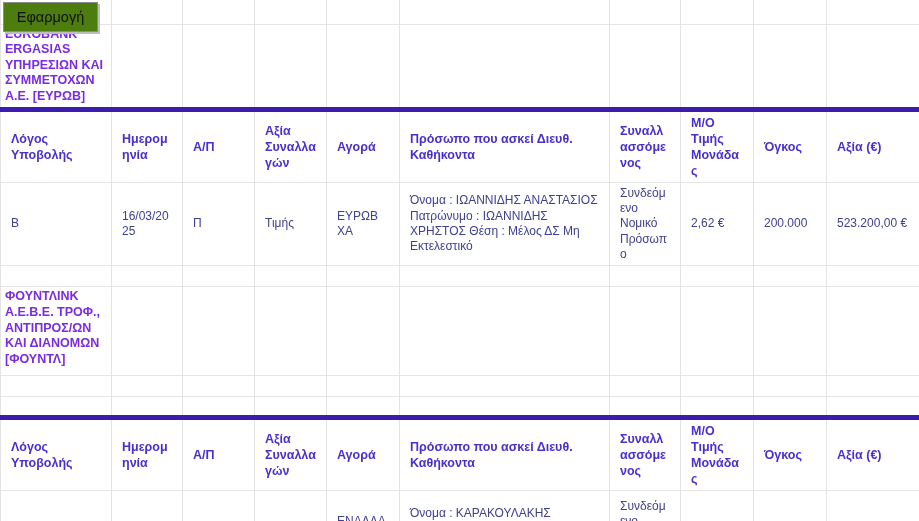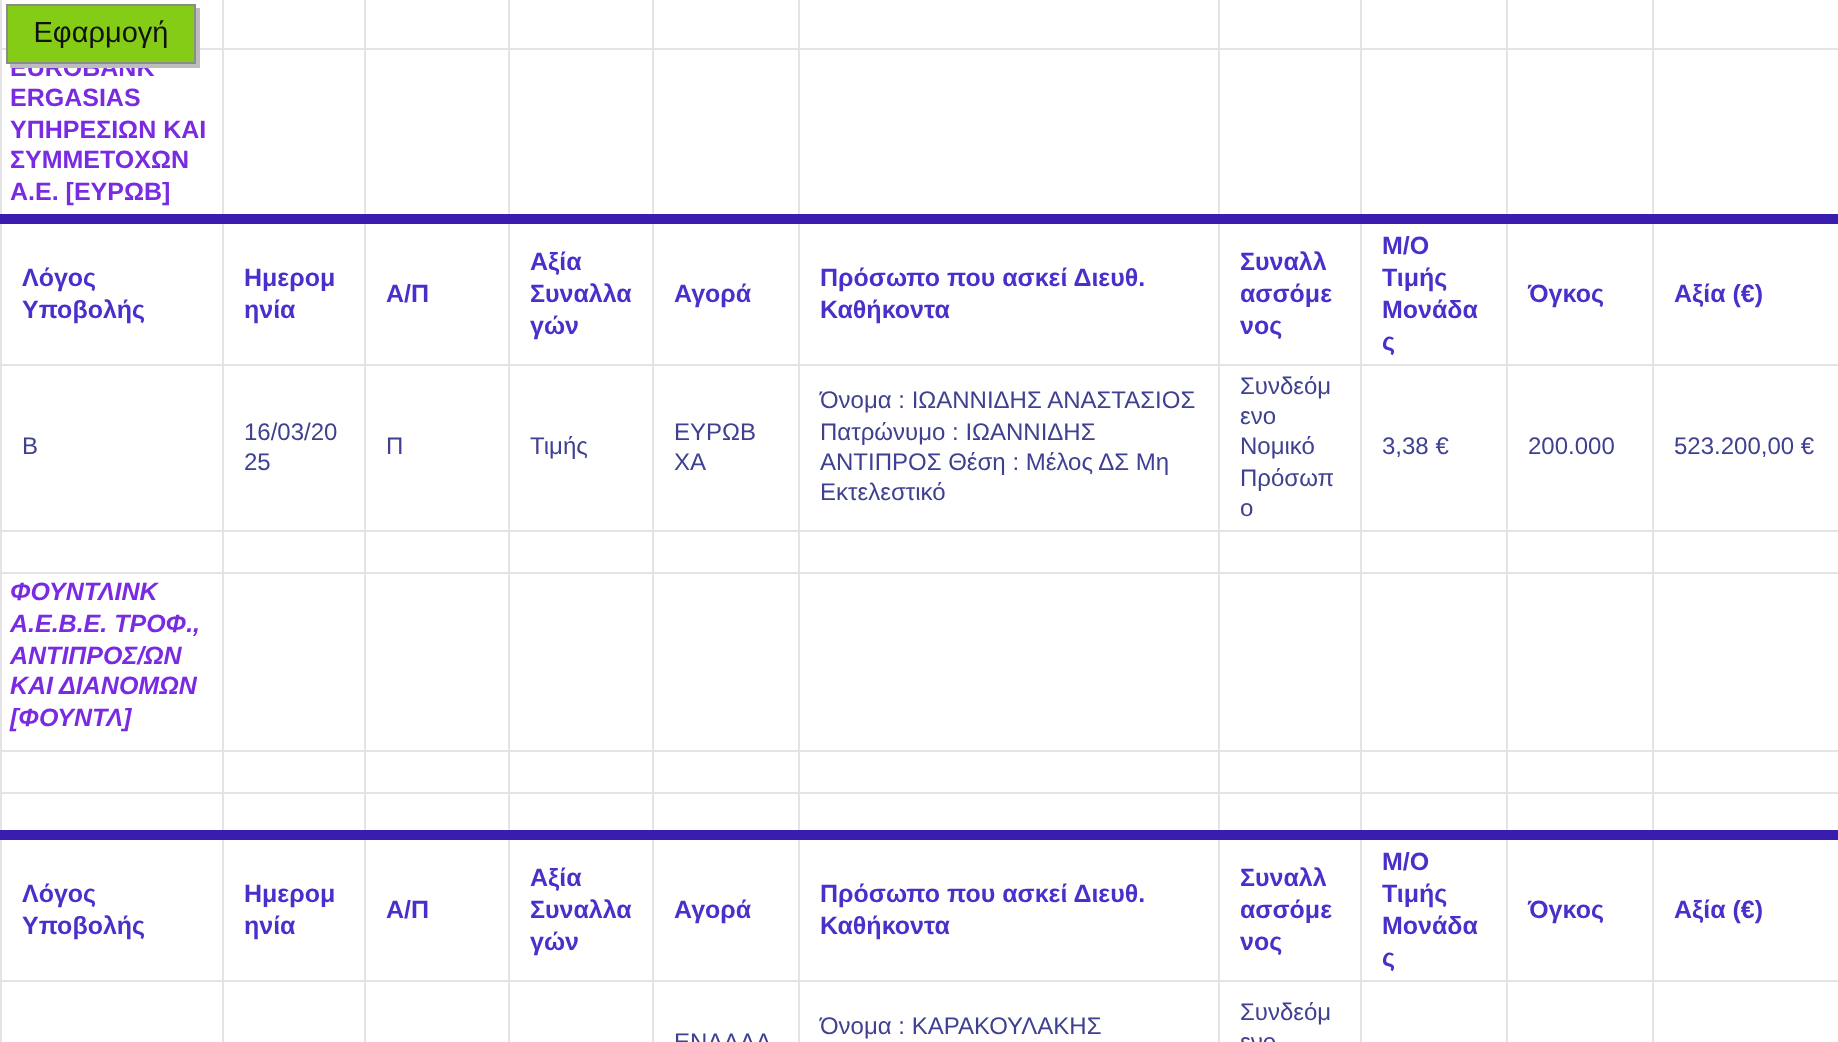--- a/index.html
+++ b/index.html
@@ -37,21 +37,21 @@
     vertical-align: top;
     padding: 2px 3px 2px 4px;
   }
   tr.company-row td.company-cell {
     color: #7a2be2;
     font-weight: bold;
     font-size: 12.5px;
     line-height: 1.25;
   }
   tr.company-row-1 { height: 77px; }
-  tr.company-row-2 { height: 89px; font-style: italic; }
+  tr.company-row-2 { height: 89px; }
 
   tr.header-row { height: 58px; }
   tr.header-row th {
     border-top: 5px solid #3a1dae;
     font-weight: bold;
     font-size: 12.5px;
     color: #4a2fcb;
     vertical-align: middle;
   }
 
@@ -60,21 +60,21 @@
   tr.data-row td { vertical-align: middle; }
 
   tr.empty-row { height: 21px; }
 
   .apply-btn {
     position: absolute;
     top: 2px;
     left: 3px;
     width: 95px;
     height: 30px;
-    background: #84cc16;
+    background: #4d7c0f;
     border: 1px solid #8b8b8b;
     box-shadow: 2px 2px 0 #bdbdbd;
     font-family: "Liberation Sans", "DejaVu Sans", sans-serif;
     font-size: 14.5px;
     color: #111111;
     cursor: pointer;
   }
 </style>
 </head>
 <body>
@@ -134,23 +134,23 @@
       <th>Όγκος</th>
       <th>Αξία (€)</th>
     </tr>
 
     <tr class="data-row data-row-1">
       <td>Β</td>
       <td>16/03/2025</td>
       <td>Π</td>
       <td>Τιμής</td>
       <td>ΕΥΡΩΒ ΧΑ</td>
-      <td>Όνομα : ΙΩΑΝΝΙΔΗΣ ΑΝΑΣΤΑΣΙΟΣ Πατρώνυμο : ΙΩΑΝΝΙΔΗΣ ΑΝΤΙΠΡΟΣ Θέση : Μέλος ΔΣ Μη Εκτελεστικό</td>
+      <td>Όνομα : ΙΩΑΝΝΙΔΗΣ ΑΝΑΣΤΑΣΙΟΣ Πατρώνυμο : ΙΩΑΝΝΙΔΗΣ ΧΡΗΣΤΟΣ Θέση : Μέλος ΔΣ Μη Εκτελεστικό</td>
       <td>Συνδεόμενο Νομικό Πρόσωπο</td>
-      <td>3,38 €</td>
+      <td>2,62 €</td>
       <td>200.000</td>
       <td>523.200,00 €</td>
     </tr>
 
     <tr class="empty-row">
       <td></td>
           <td></td>
       <td></td>
           <td></td>
       <td></td>

